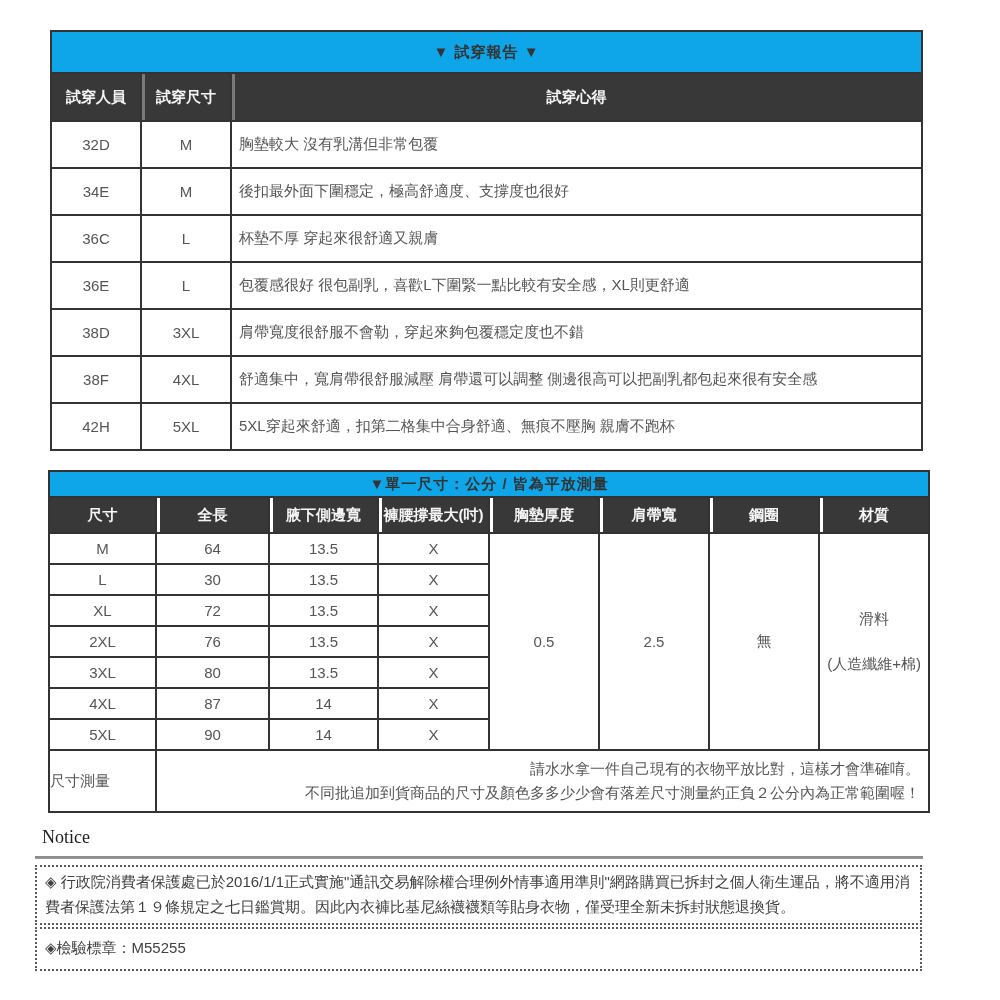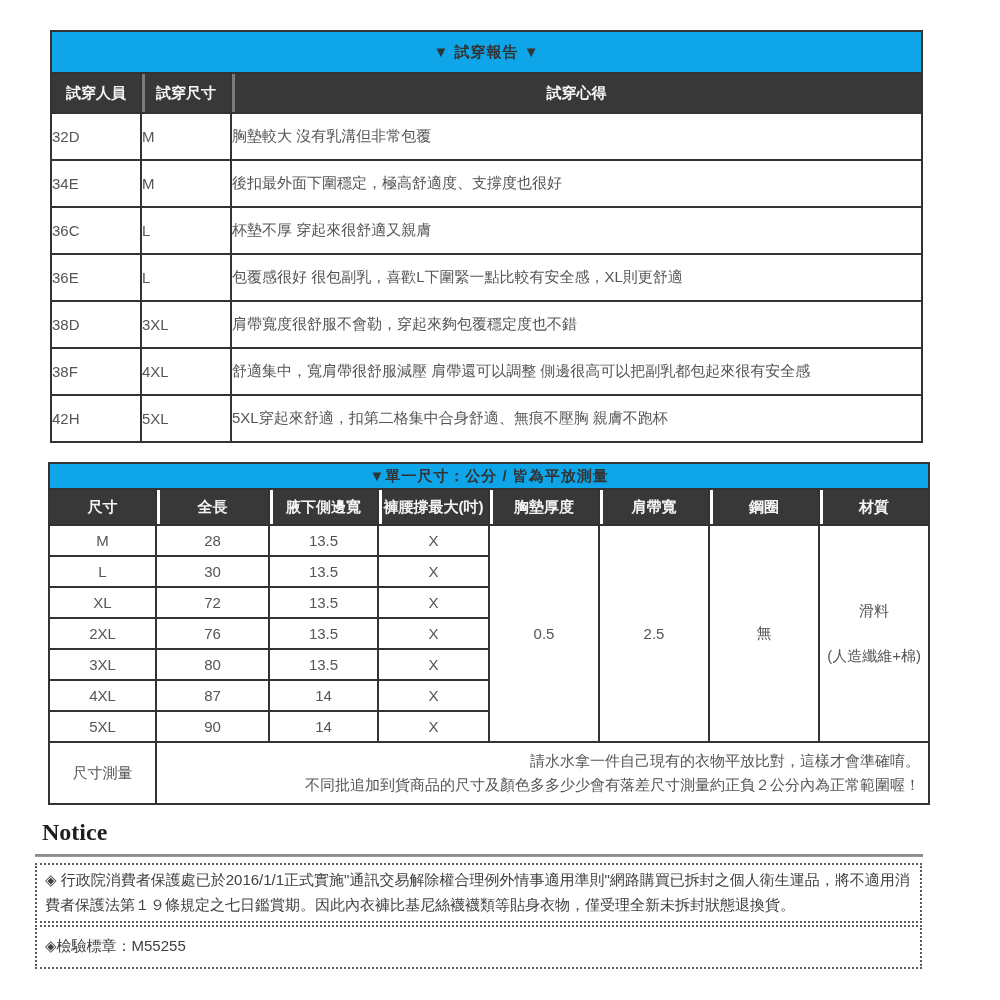--- a/index.html
+++ b/index.html
@@ -22,41 +22,41 @@
   th.dark {
     background: #383838; color: #f5f5f5; font-weight: bold;
     text-align: center; font-size: 15px;
   }
   th.dark.sep1 { box-shadow: inset 3px 0 0 0 #7a7a7a; text-align: center; }
   th.dark.sep2 { box-shadow: inset 3px 0 0 0 #ffffff; }
 
   
   .fit-table { margin: 30px 0 0 50px; width: 873px; }
   .fit-table .trow-title td { height: 42px; }
-  .fit-table .trow-head th { height: 40px; }
+  .fit-table .trow-head th { height: 48px; }
   .fit-table .trow td { height: 47px; }
-  .fit-table td.c { text-align: left; }
-  .fit-table td.comment { text-align: left; }
+  .fit-table td.c { text-align: center; }
+  .fit-table td.comment { text-align: left; padding-left: 7px; }
 
   
   .size-table { margin: 19px 0 0 48px; width: 880px; padding-left: 13px; }
   .size-table .trow-title td { height: 26px; font-size: 15px; }
   .size-table .trow-head th { height: 36px; margin-top: 20px; }
   .size-table .srow td { height: 31px; text-align: center; }
   .size-table td.merged { text-align: center; vertical-align: middle; }
   .size-table .mat-line { display: block; text-align: center; }
   .size-table .mat-line + .mat-line { margin-top: 26px; }
-  .size-table .measure-label { height: 61px; text-align: center; }
+  .size-table .measure-label { height: 61px; text-align: left; }
   .size-table .measure-note { text-align: right; padding: 6px 8px; line-height: 1.6; border-radius: 23px; }
 
   
   .notice-wrap { margin: 14px 0 0 35px; width: 890px; }
   .notice-heading {
     font-family: "Liberation Serif", "DejaVu Serif", serif;
-    font-size: 24px; color: #1d1d1d; margin-left: 7px; margin-bottom: 8px; font-weight: bold;
+    font-size: 18px; color: #1d1d1d; margin-left: 7px; margin-bottom: 8px;
   }
   .notice-rule {
     height: 2px; background: #ffffff;
     border-top: 2px solid #8d8d8d; border-bottom: 1px solid #9a9a9a;
     margin-bottom: 6px; width: 888px;
   }
   .dotted-box {
     border: 2px dotted #5a5a5a; width: 887px; color: #3f3f3f;
     padding: 3px 8px; line-height: 1.65; font-size: 15px;
   }
@@ -140,21 +140,21 @@
       <th class="dark sep2">全長</th>
       <th class="dark sep2">腋下側邊寬</th>
       <th class="dark sep2">褲腰撐最大(吋)</th>
       <th class="dark sep2">胸墊厚度</th>
       <th class="dark sep2">肩帶寬</th>
       <th class="dark sep2">鋼圈</th>
       <th class="dark sep2">材質</th>
     </tr>
     <tr class="srow">
       <td>M</td>
-      <td>28</td>
+      <td>64</td>
       <td>13.5</td>
       <td>X</td>
       <td rowspan="7" class="merged">0.5</td>
       <td rowspan="7" class="merged">2.5</td>
       <td rowspan="7" class="merged">無</td>
       <td rowspan="7" class="merged">
         <span class="mat-line">滑料</span>
         <span class="mat-line">(人造纖維+棉)</span>
       </td>
     </tr>

